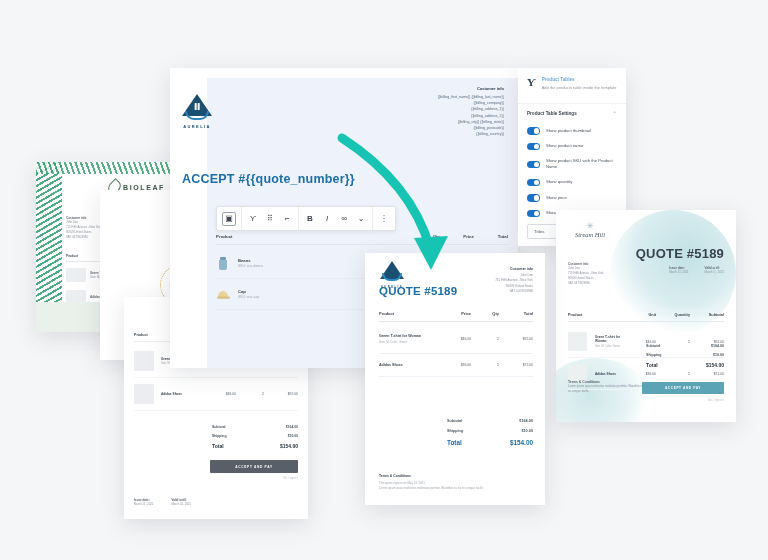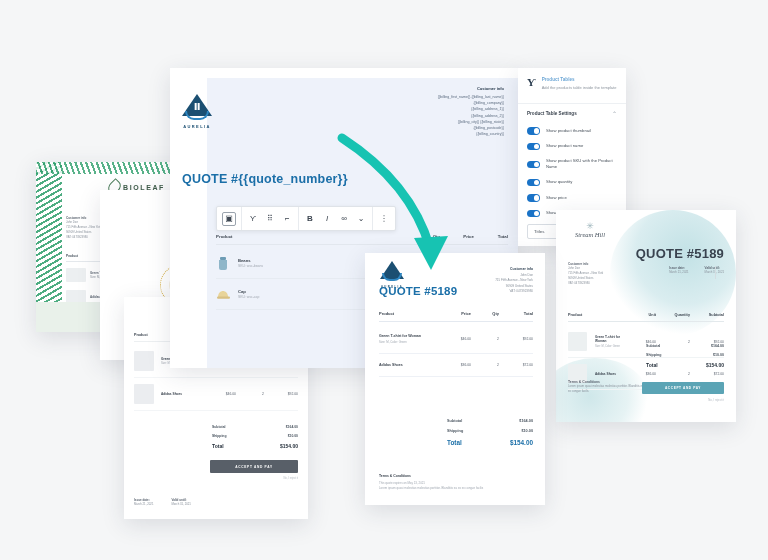--- a/index.html
+++ b/index.html
@@ -314,21 +314,21 @@
       <div class="h">Customer info</div>
       <div class="l">{{billing_first_name}} {{billing_last_name}}</div>
       <div class="l">{{billing_company}}</div>
       <div class="l">{{billing_address_1}}</div>
       <div class="l">{{billing_address_2}}</div>
       <div class="l">{{billing_city}} {{billing_state}}</div>
       <div class="l">{{billing_postcode}}</div>
       <div class="l">{{billing_country}}</div>
     </div>
 
-    <div class="ed-title">QUOTE #{{quote_number}}</div>
+    <div class="ed-title">ACCEPT #{{quote_number}}</div>
 
     <div class="ed-toolbar">
       <div class="tb-g">
         <span class="tb-b tb-sel">▣</span>
       </div>
       <div class="tb-g">
         <span class="tb-b">Ƴ</span>
         <span class="tb-b">⠿</span>
         <span class="tb-b">⌐</span>
       </div>

